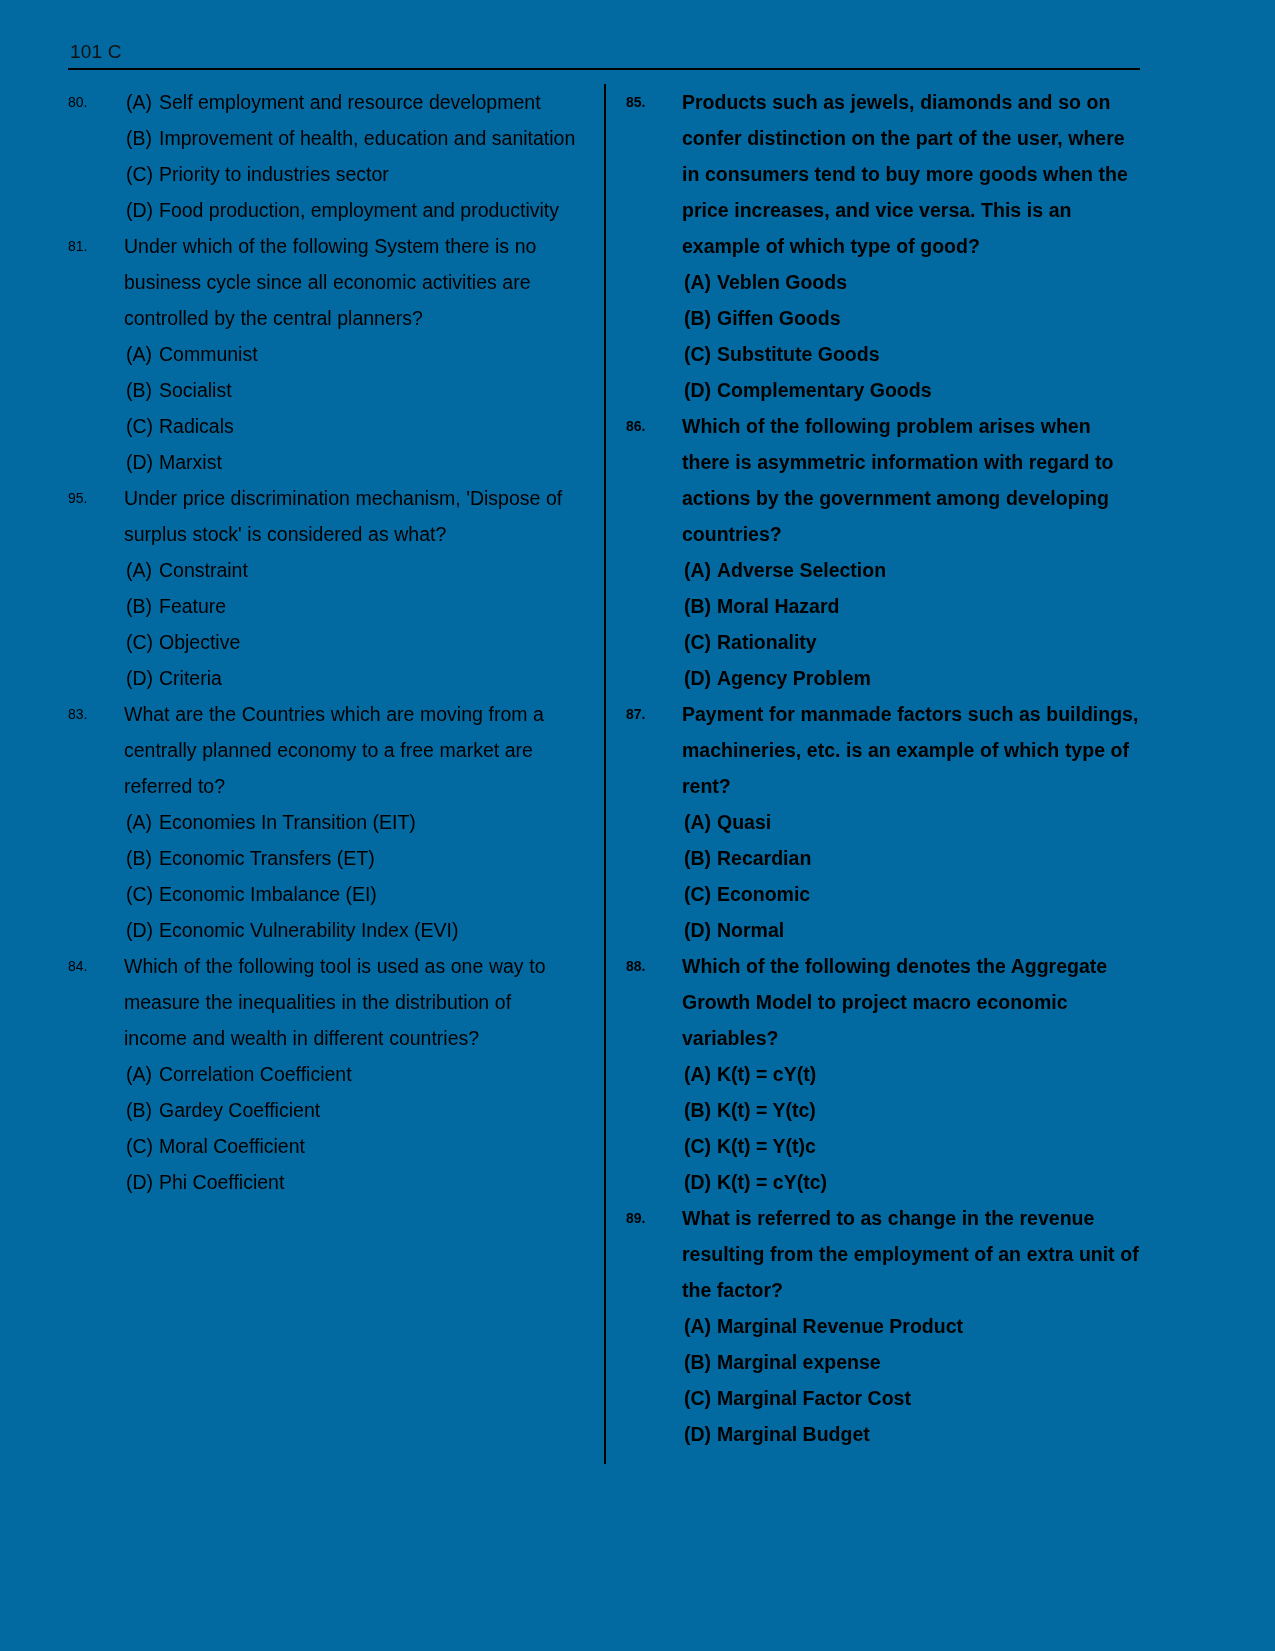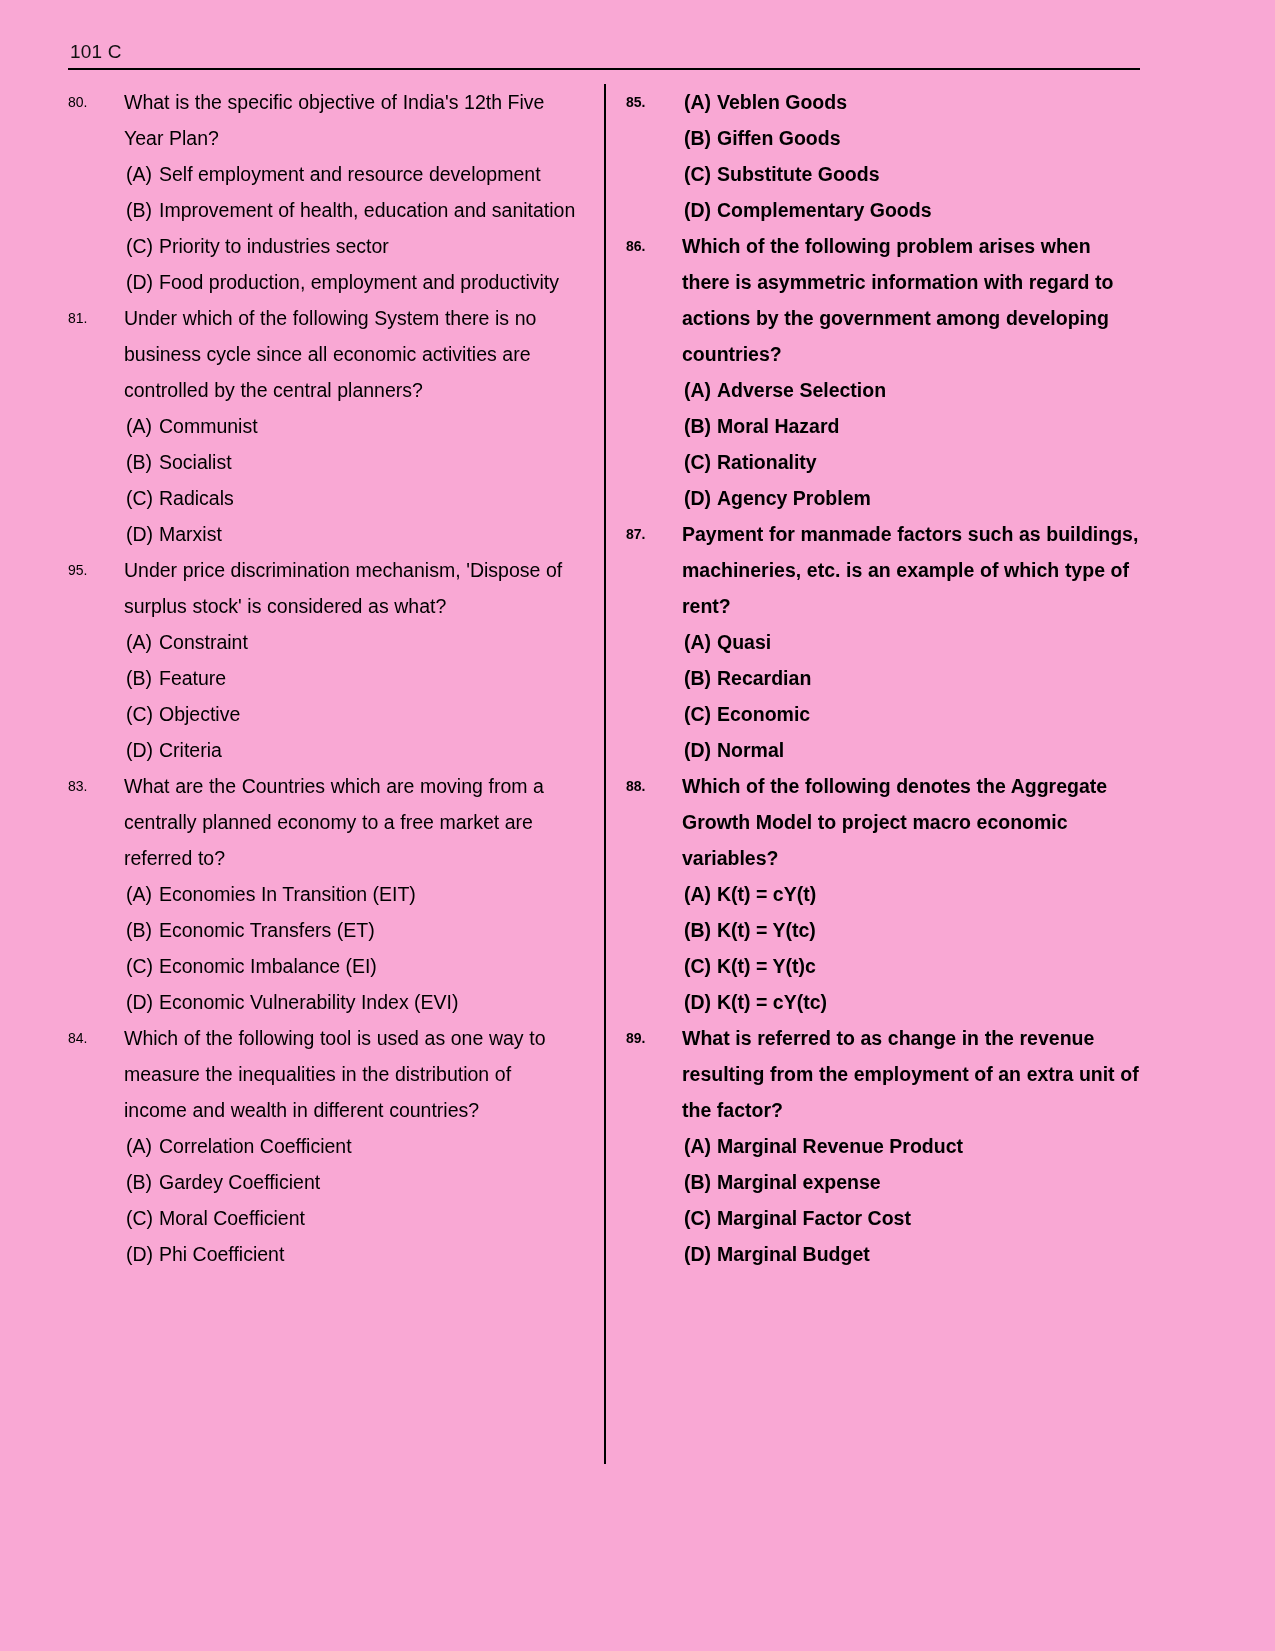--- a/index.html
+++ b/index.html
@@ -8,21 +8,21 @@
     background: #ffffff;
   }
   body {
     font-family: "Liberation Sans", sans-serif;
     color: #000000;
   }
   .page {
     position: relative;
     width: 1275px;
     height: 1651px;
-    background: #f9a8d4;
+    background: #0369a1;
     box-sizing: border-box;
     padding: 0;
     overflow: hidden;
   }
   .header {
     position: absolute;
     left: 68px;
     top: 40px;
     width: 1072px;
   }
@@ -131,21 +131,20 @@
   <div class="header">
     <div class="header-code">101 C</div>
     <div class="rule-top"></div>
   </div>
 
   <div class="columns">
     <div class="col col-left" id="left-col">
         <div class="q">
           <div class="q-num">80.</div>
           <div class="q-body">
-            <div class="q-text">What is the specific objective of India's 12th Five Year Plan?</div>
             <ul class="opts">
               <li class="opt">
                 <span class="opt-key">(A)</span>
                 <span class="opt-val">Self employment and resource development</span>
               </li>
               <li class="opt">
                 <span class="opt-key">(B)</span>
                 <span class="opt-val">Improvement of health, education and sanitation</span>
               </li>
               <li class="opt">
@@ -253,20 +252,21 @@
                 <span class="opt-val">Phi Coefficient</span>
               </li>
             </ul>
           </div>
         </div>
       </div>
     <div class="col col-right" id="right-col">
         <div class="q">
           <div class="q-num">85.</div>
           <div class="q-body">
+            <div class="q-text">Products such as jewels, diamonds and so on confer distinction on the part of the user, where in consumers tend to buy more goods when the price increases, and vice versa. This is an example of which type of good?</div>
             <ul class="opts">
               <li class="opt">
                 <span class="opt-key">(A)</span>
                 <span class="opt-val">Veblen Goods</span>
               </li>
               <li class="opt">
                 <span class="opt-key">(B)</span>
                 <span class="opt-val">Giffen Goods</span>
               </li>
               <li class="opt">

